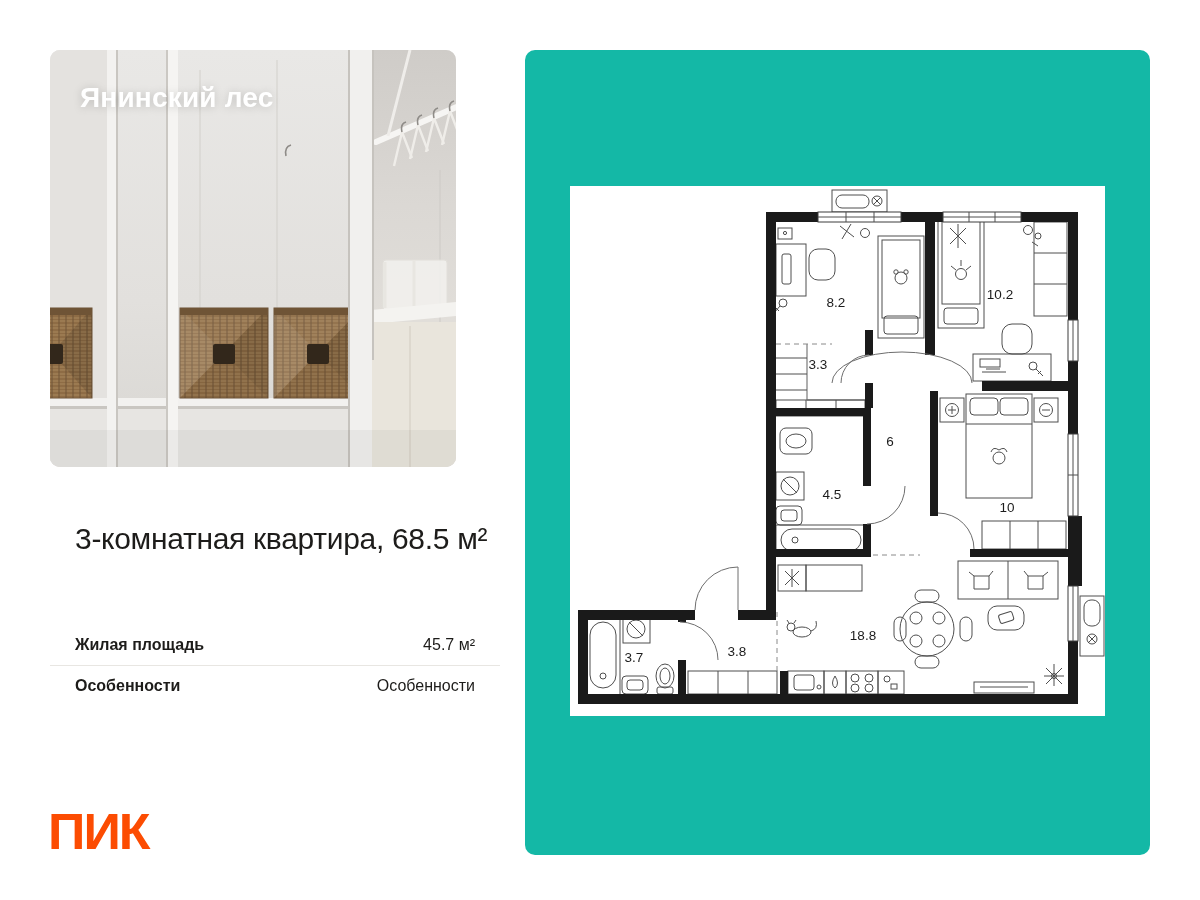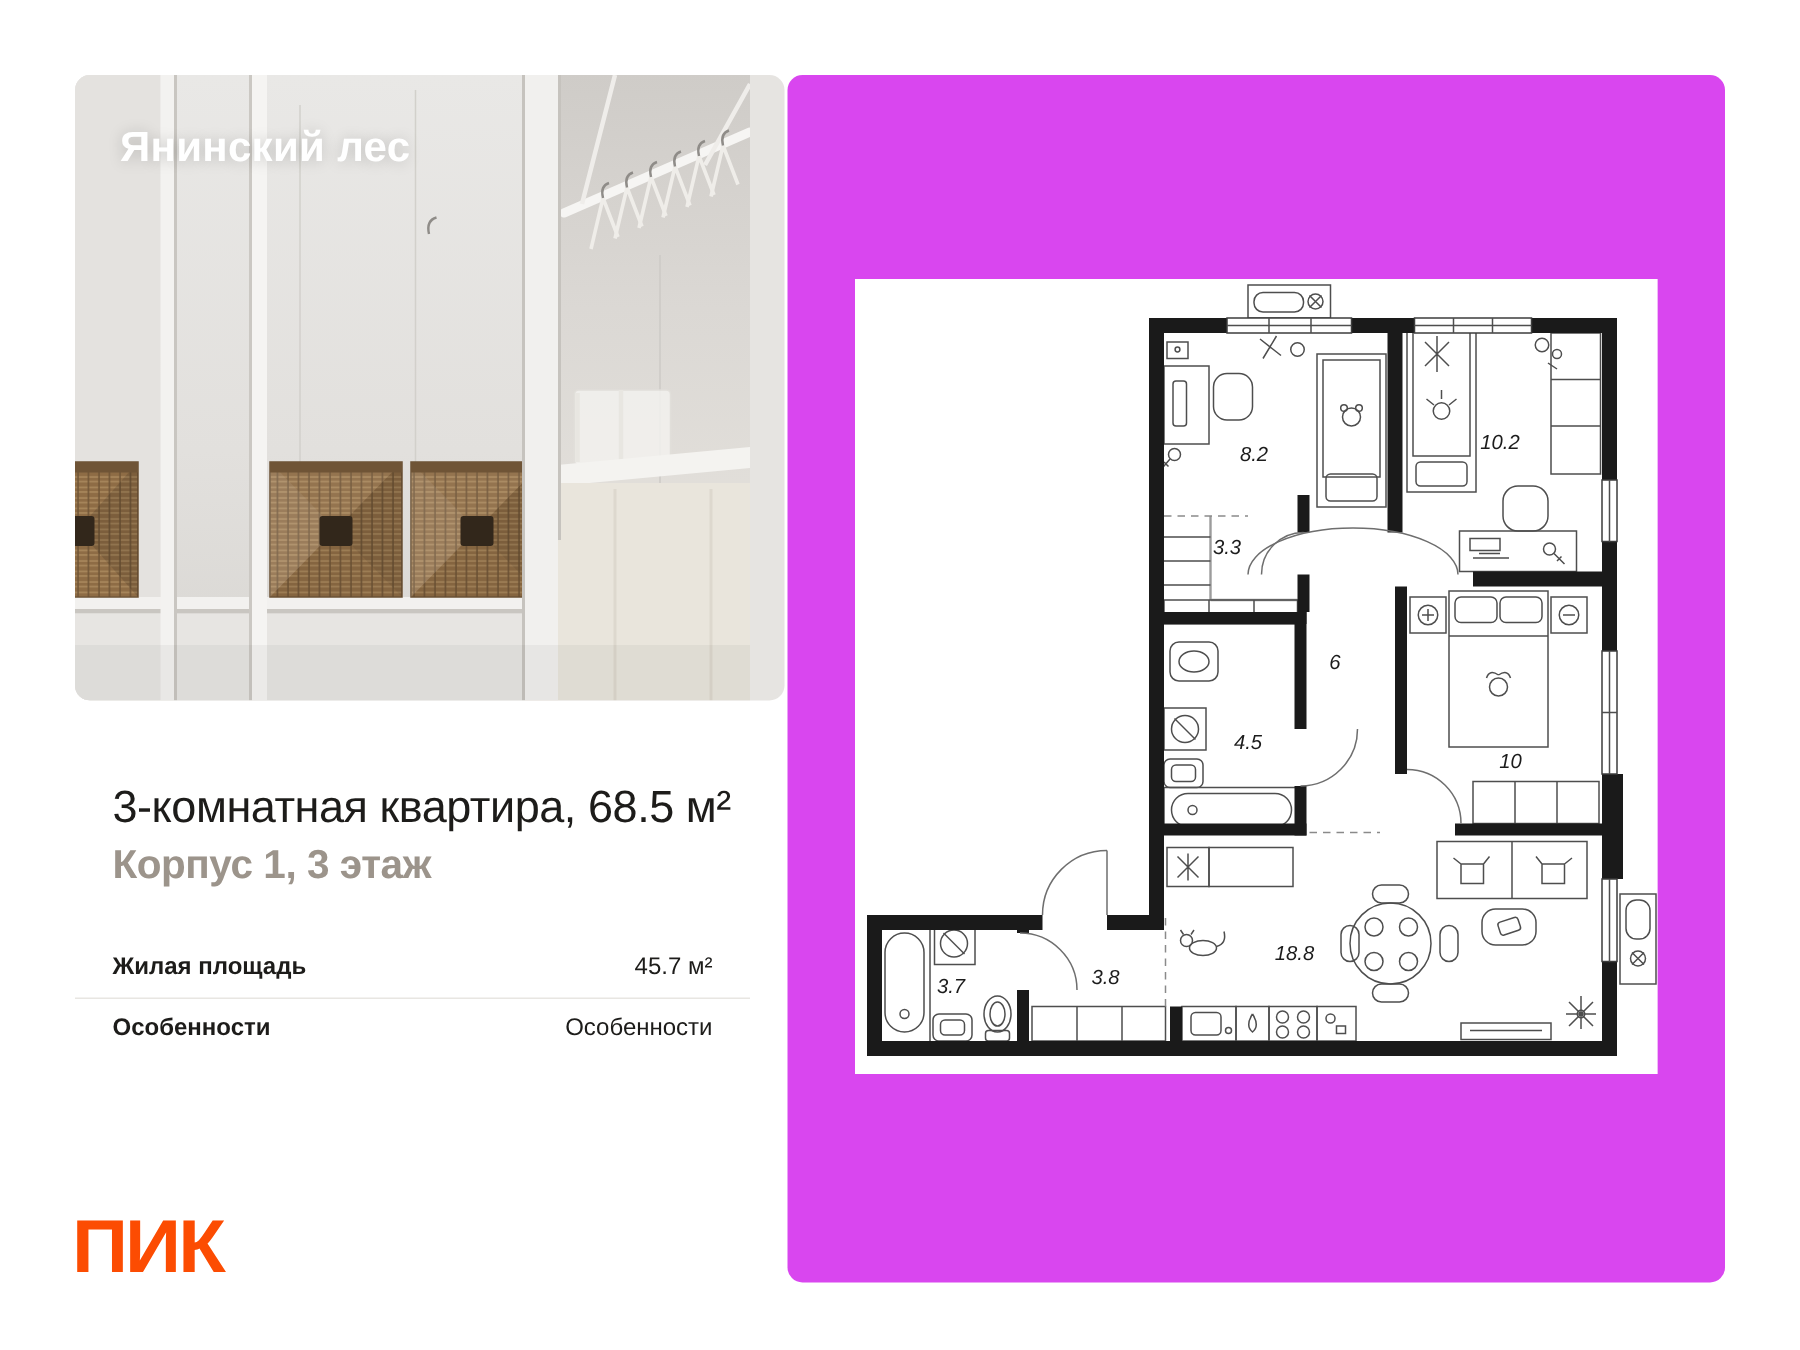--- a/index.html
+++ b/index.html
@@ -1,20 +1,20 @@
 <!DOCTYPE html>
 <html><head>
 <meta charset="utf-8">
 <style>
   html,body{margin:0;padding:0;background:#ffffff;width:1200px;height:900px;
     font-family:"Liberation Sans","DejaVu Sans",sans-serif;-webkit-font-smoothing:antialiased;}
   .page{position:relative;width:1200px;height:900px;background:#fff;overflow:hidden;}
 
   
-  .photo-card{position:absolute;left:50px;top:50px;width:473px;height:417px;
+  .photo-card{position:absolute;left:50px;top:50px;width:406px;height:417px;
     border-radius:10px;overflow:hidden;background:#e6e4e1;}
   .photo-card svg{display:block;}
   .photo-label{position:absolute;left:30px;top:32px;color:#fff;font-weight:bold;
     font-size:28px;letter-spacing:.2px;text-shadow:0 1px 10px rgba(0,0,0,.18);}
 
   .page-title{position:absolute;left:75px;top:522px;width:430px;margin:0;
     font-size:30px;font-weight:normal;color:#1d1c1a;letter-spacing:-.3px;}
   .page-subtitle{position:absolute;left:75px;top:561px;width:430px;margin:0;
     font-size:27px;font-weight:bold;color:#9c948b;letter-spacing:-.3px;}
 
@@ -24,21 +24,21 @@
   .spec-row + .spec-row{border-top:1px solid #e8e6e2;}
   .spec-label{font-size:16px;font-weight:bold;color:#1d1c1a;}
   .spec-value{font-size:16px;color:#1d1c1a;}
 
   .brand-logo{position:absolute;left:48px;top:806px;margin:0;
     font-size:52px;font-weight:900;letter-spacing:-2px;line-height:1;
     transform:scaleY(.96);}
 
   
   .plan-panel{position:absolute;left:525px;top:50px;width:625px;height:805px;
-    background:#d946ef;border-radius:10px;font-style:italic;}
+    background:#14b8a6;border-radius:10px;}
   .plan-canvas{position:absolute;left:45px;top:136px;width:535px;height:530px;background:#fff;}
   .plan-canvas svg{display:block;}
 
   
   .wall{fill:#1a1a1a;}
   .fur{stroke:#4e4e4e;stroke-width:1;fill:none;}
   .thin{stroke:#9c9c9c;stroke-width:1.6;fill:none;}
   .win{fill:#fff;stroke:#3c3c3c;stroke-width:1;}
   .door{stroke:#6e6e6e;stroke-width:1;fill:none;}
   .dash{stroke:#8a8a8a;stroke-width:1;fill:none;stroke-dasharray:5 4;}
@@ -135,21 +135,20 @@
         <rect x="300" y="0" width="22" height="417" fill="#f1f0ee"></rect>
           <rect x="298" y="0" width="2" height="417" fill="#c6c3be"></rect>
           <rect x="322" y="0" width="2" height="310" fill="#c6c3be"></rect>
       </g>
       <rect x="0" y="380" width="450" height="37" fill="rgba(0,0,0,.04)"></rect>
     </svg>
     <div class="photo-label">Янинский лес</div>
   </div>
 
   <h1 class="page-title">3-комнатная квартира, 68.5 м²</h1>
-  <h2 class="page-subtitle">Корпус 1, 3 этаж</h2>
 
   <div class="spec-table">
     <div class="spec-row">
       <span class="spec-label">Жилая площадь</span>
       <span class="spec-value">45.7 м²</span>
     </div>
     <div class="spec-row">
       <span class="spec-label">Особенности</span>
       <span class="spec-value">Особенности</span>
     </div>

